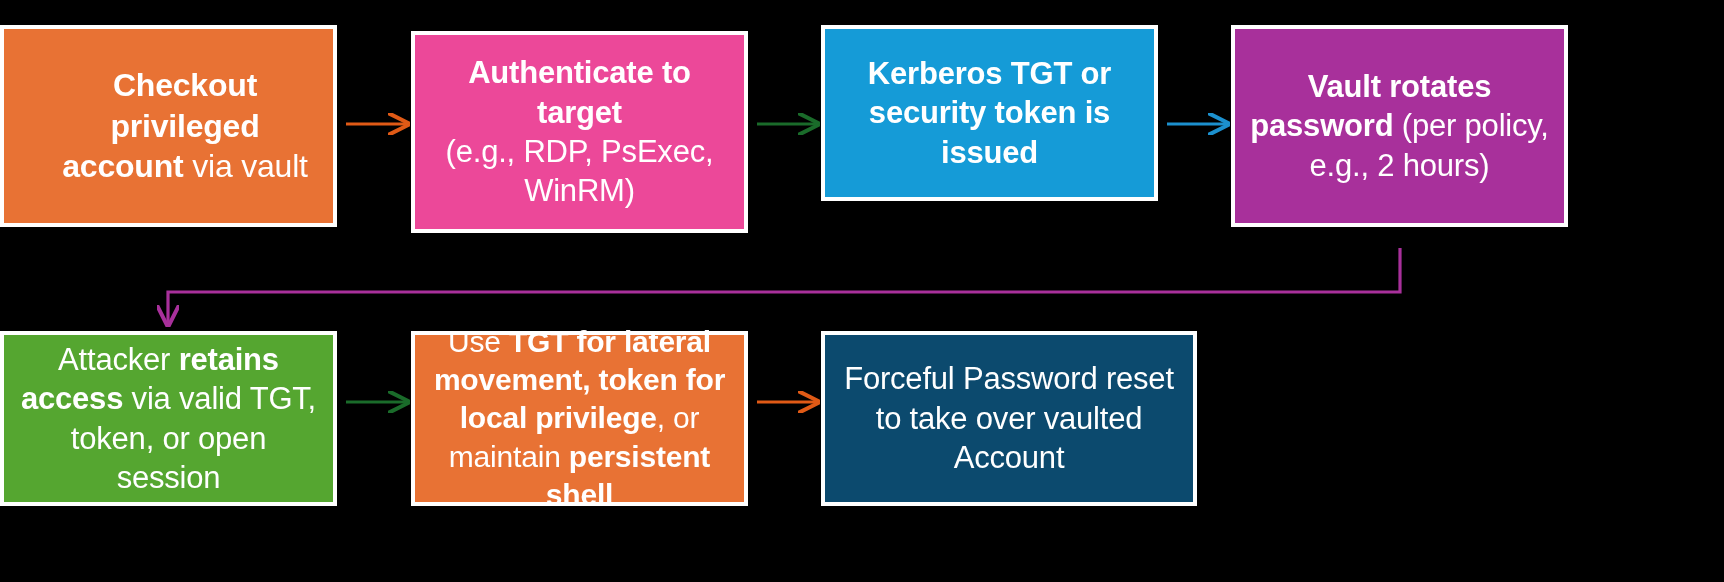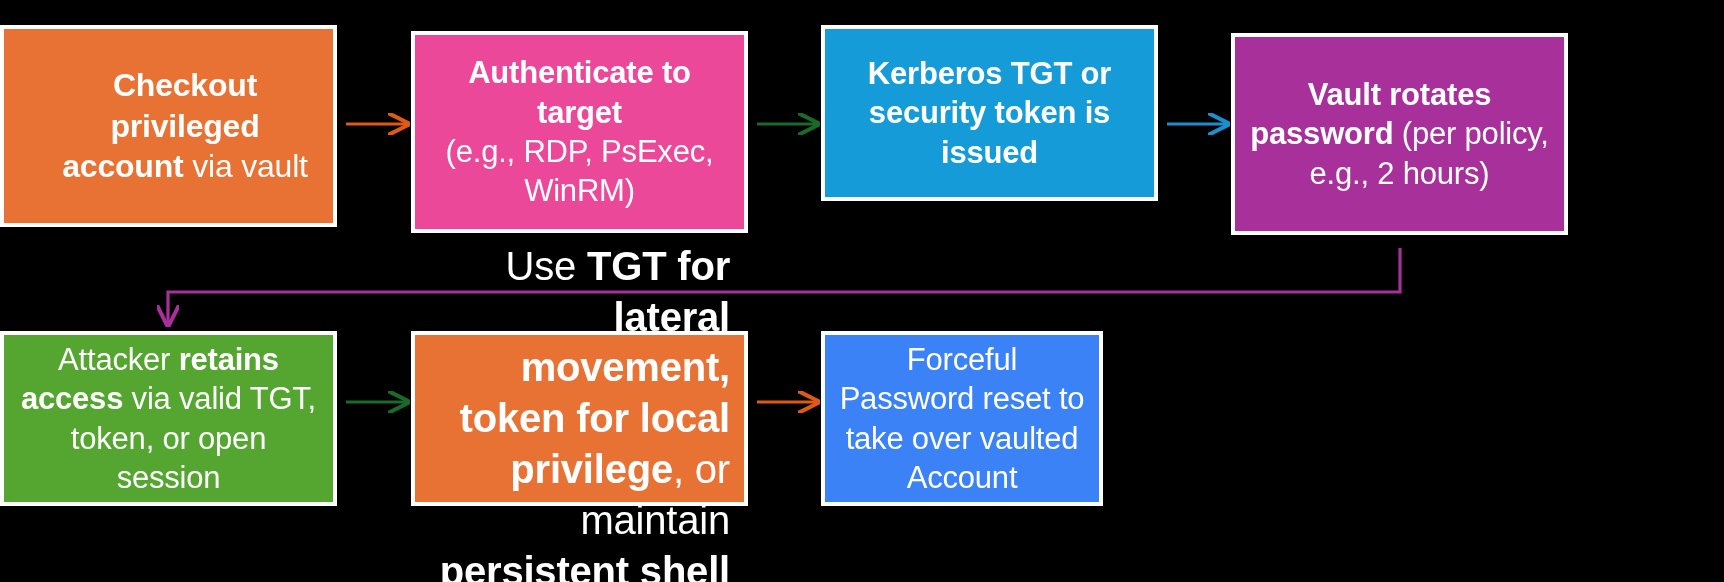--- a/index.html
+++ b/index.html
@@ -32,21 +32,21 @@
     line-height: 1.27;
     letter-spacing: -0.2px;
   }
   .node .txt {
     display: block;
     width: 100%;
   }
   .node b {
     font-weight: 700;
   }
-  .fs-30 { font-size: 40px; text-align: right; }
+  .fs-30 { font-size: 30px; }
   .fs-31 { font-size: 31px; }
   .fs-32 { font-size: 32px; }
 
   
   #wires {
     position: absolute;
     left: 0; top: 0;
     width: 1724px;
     height: 582px;
     pointer-events: none;
@@ -98,37 +98,37 @@
       <span>(e.g., RDP, PsExec, WinRM)</span>
     </span>
   </div>
 
   <div class="node fs-31" style="left:821px; top:25px; width:337px; height:176px; background:#159BD7;">
     <span class="txt">
       <b>Kerberos TGT or security token is issued</b>
     </span>
   </div>
 
-  <div class="node fs-31" style="left:1231px; top:25px; width:337px; height:202px; background:#A8309B;margin-top:8px;">
+  <div class="node fs-31" style="left:1231px; top:25px; width:337px; height:202px; background:#A8309B;">
     <span class="txt">
       <b>Vault rotates password</b><span> (per policy, e.g., 2 hours)</span>
     </span>
   </div>
 
   <div class="node fs-31" style="left:0px; top:331px; width:337px; height:175px; background:#55A630;justify-content:center;">
     <span class="txt">
       <span>Attacker </span><b>retains access</b><span> via valid TGT, token, or open session</span>
     </span>
   </div>
 
   <div class="node fs-30" style="left:411px; top:331px; width:337px; height:175px; background:#E87234;">
     <span class="txt">
       <span>Use </span><b>TGT for lateral movement, token for local privilege</b><span>, or maintain </span><b>persistent shell</b>
     </span>
   </div>
 
-  <div class="node fs-31" style="left:821px; top:331px; width:282px; height:175px; background:#3b82f6;">
+  <div class="node fs-31" style="left:821px; top:331px; width:376px; height:175px; background:#0c4a6e;">
     <span class="txt">
       <span>Forceful Password reset to take over vaulted Account</span>
     </span>
   </div>
 
 </div>
 
 </body></html>

